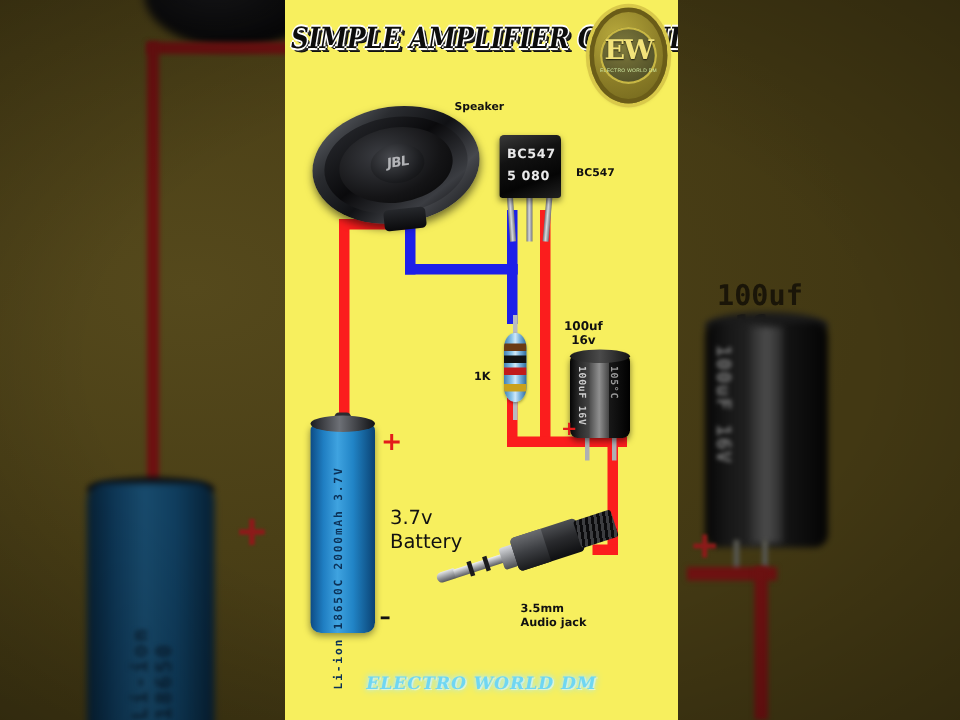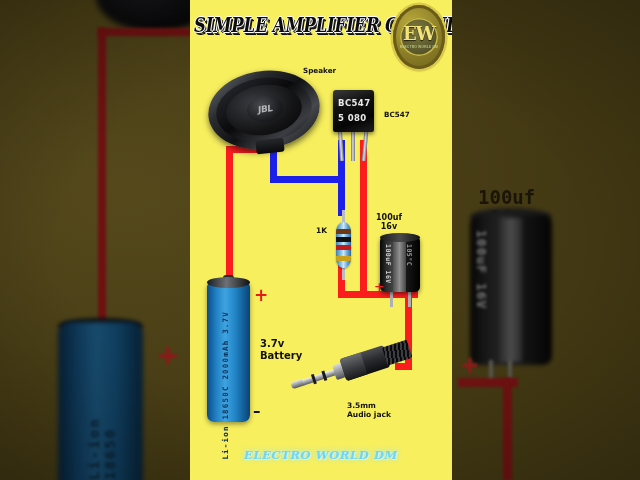--- a/index.html
+++ b/index.html
@@ -126,21 +126,21 @@
     font-family:"DejaVu Sans",sans-serif;}
 
   
   .res-wrap{position:absolute;left:146px;top:222px;width:16px;height:48px;}
   .res-lead-t{position:absolute;left:6px;top:-12px;width:3px;height:14px;background:#b9bbc0;}
   .res-lead-b{position:absolute;left:6px;top:44px;width:3px;height:14px;background:#b9bbc0;}
   .res-body{position:absolute;left:0;top:0;width:15px;height:46px;border-radius:7px/10px;
     background:linear-gradient(90deg,#3f7fb5 0%,#8fc7ea 35%,#cfe8f8 50%,#7ab3dd 70%,#2f6a9c 100%);
     box-shadow:0 1px 2px rgba(0,0,0,.35);overflow:hidden;}
   .rb{position:absolute;left:0;width:15px;height:5px;}
-  .lbl-1k{position:absolute;left:126px;top:226px;font-size:7.5px;font-weight:bold;color:#111;
+  .lbl-1k{position:absolute;left:126px;top:246px;font-size:7.5px;font-weight:bold;color:#111;
     font-family:"DejaVu Sans",sans-serif;}
 
   
   .cap-wrap{position:absolute;left:190px;top:233px;width:42px;height:62px;}
   .cap-body{position:absolute;left:0;top:3px;width:40px;height:56px;border-radius:5px;
     background:linear-gradient(90deg,#050505 0%,#2c2c2c 16%,#454545 34%,#1a1a1a 62%,#000 100%);
     box-shadow:0 2px 4px rgba(0,0,0,.5);overflow:hidden;}
   .cap-top{position:absolute;left:0;top:0;width:40px;height:9px;border-radius:50%;
     background:linear-gradient(90deg,#1a1a1a,#4a4a4a,#141414);}
   .cap-stripe{position:absolute;left:13px;top:4px;width:13px;height:55px;
@@ -165,21 +165,21 @@
   .bat-top{position:absolute;left:0;top:0;width:43px;height:11px;border-radius:50%;
     background:linear-gradient(90deg,#1b1c20,#6d7076 45%,#101114);}
   .bat-nub{position:absolute;left:16px;top:-2px;width:11px;height:6px;border-radius:3px;background:#2a2c30;}
   .bat-txt{position:absolute;left:14px;top:34px;writing-mode:vertical-rl;transform:rotate(180deg);
     font-family:"DejaVu Sans Mono",monospace;font-size:7.5px;color:#0c3157;letter-spacing:1.2px;
     font-weight:bold;white-space:nowrap;}
   .plus-bat{position:absolute;left:64px;top:287px;color:#e31b1b;font-size:17px;font-weight:bold;line-height:1;
     font-family:"DejaVu Sans",sans-serif;}
   .minus-bat{position:absolute;left:63px;top:404px;color:#111;font-size:15px;font-weight:bold;line-height:1;
     font-family:"DejaVu Sans",sans-serif;}
-  .lbl-bat{position:absolute;left:70px;top:338px;font-size:10px;font-weight:bold;color:#111;
+  .lbl-bat{position:absolute;left:70px;top:338px;font-size:13px;font-weight:normal;color:#111;
     line-height:1.2;font-family:"DejaVu Sans",sans-serif;}
 
   
   .jack-wrap{position:absolute;left:104px;top:363px;width:120px;height:62px;
     transform:rotate(-18deg);transform-origin:0 50%;}
   .jack-tip{position:absolute;left:0;top:19px;width:13px;height:7px;border-radius:4px 1px 1px 4px;
     background:linear-gradient(180deg,#e6e8ea,#8e9094 60%,#55575b);}
   .jack-shaft{position:absolute;left:12px;top:19.5px;width:34px;height:6.5px;
     background:linear-gradient(180deg,#f0f1f3,#9b9da1 55%,#5a5c60);}
   .jring{position:absolute;top:18px;width:2.5px;height:9.5px;background:#1b1b1d;}

